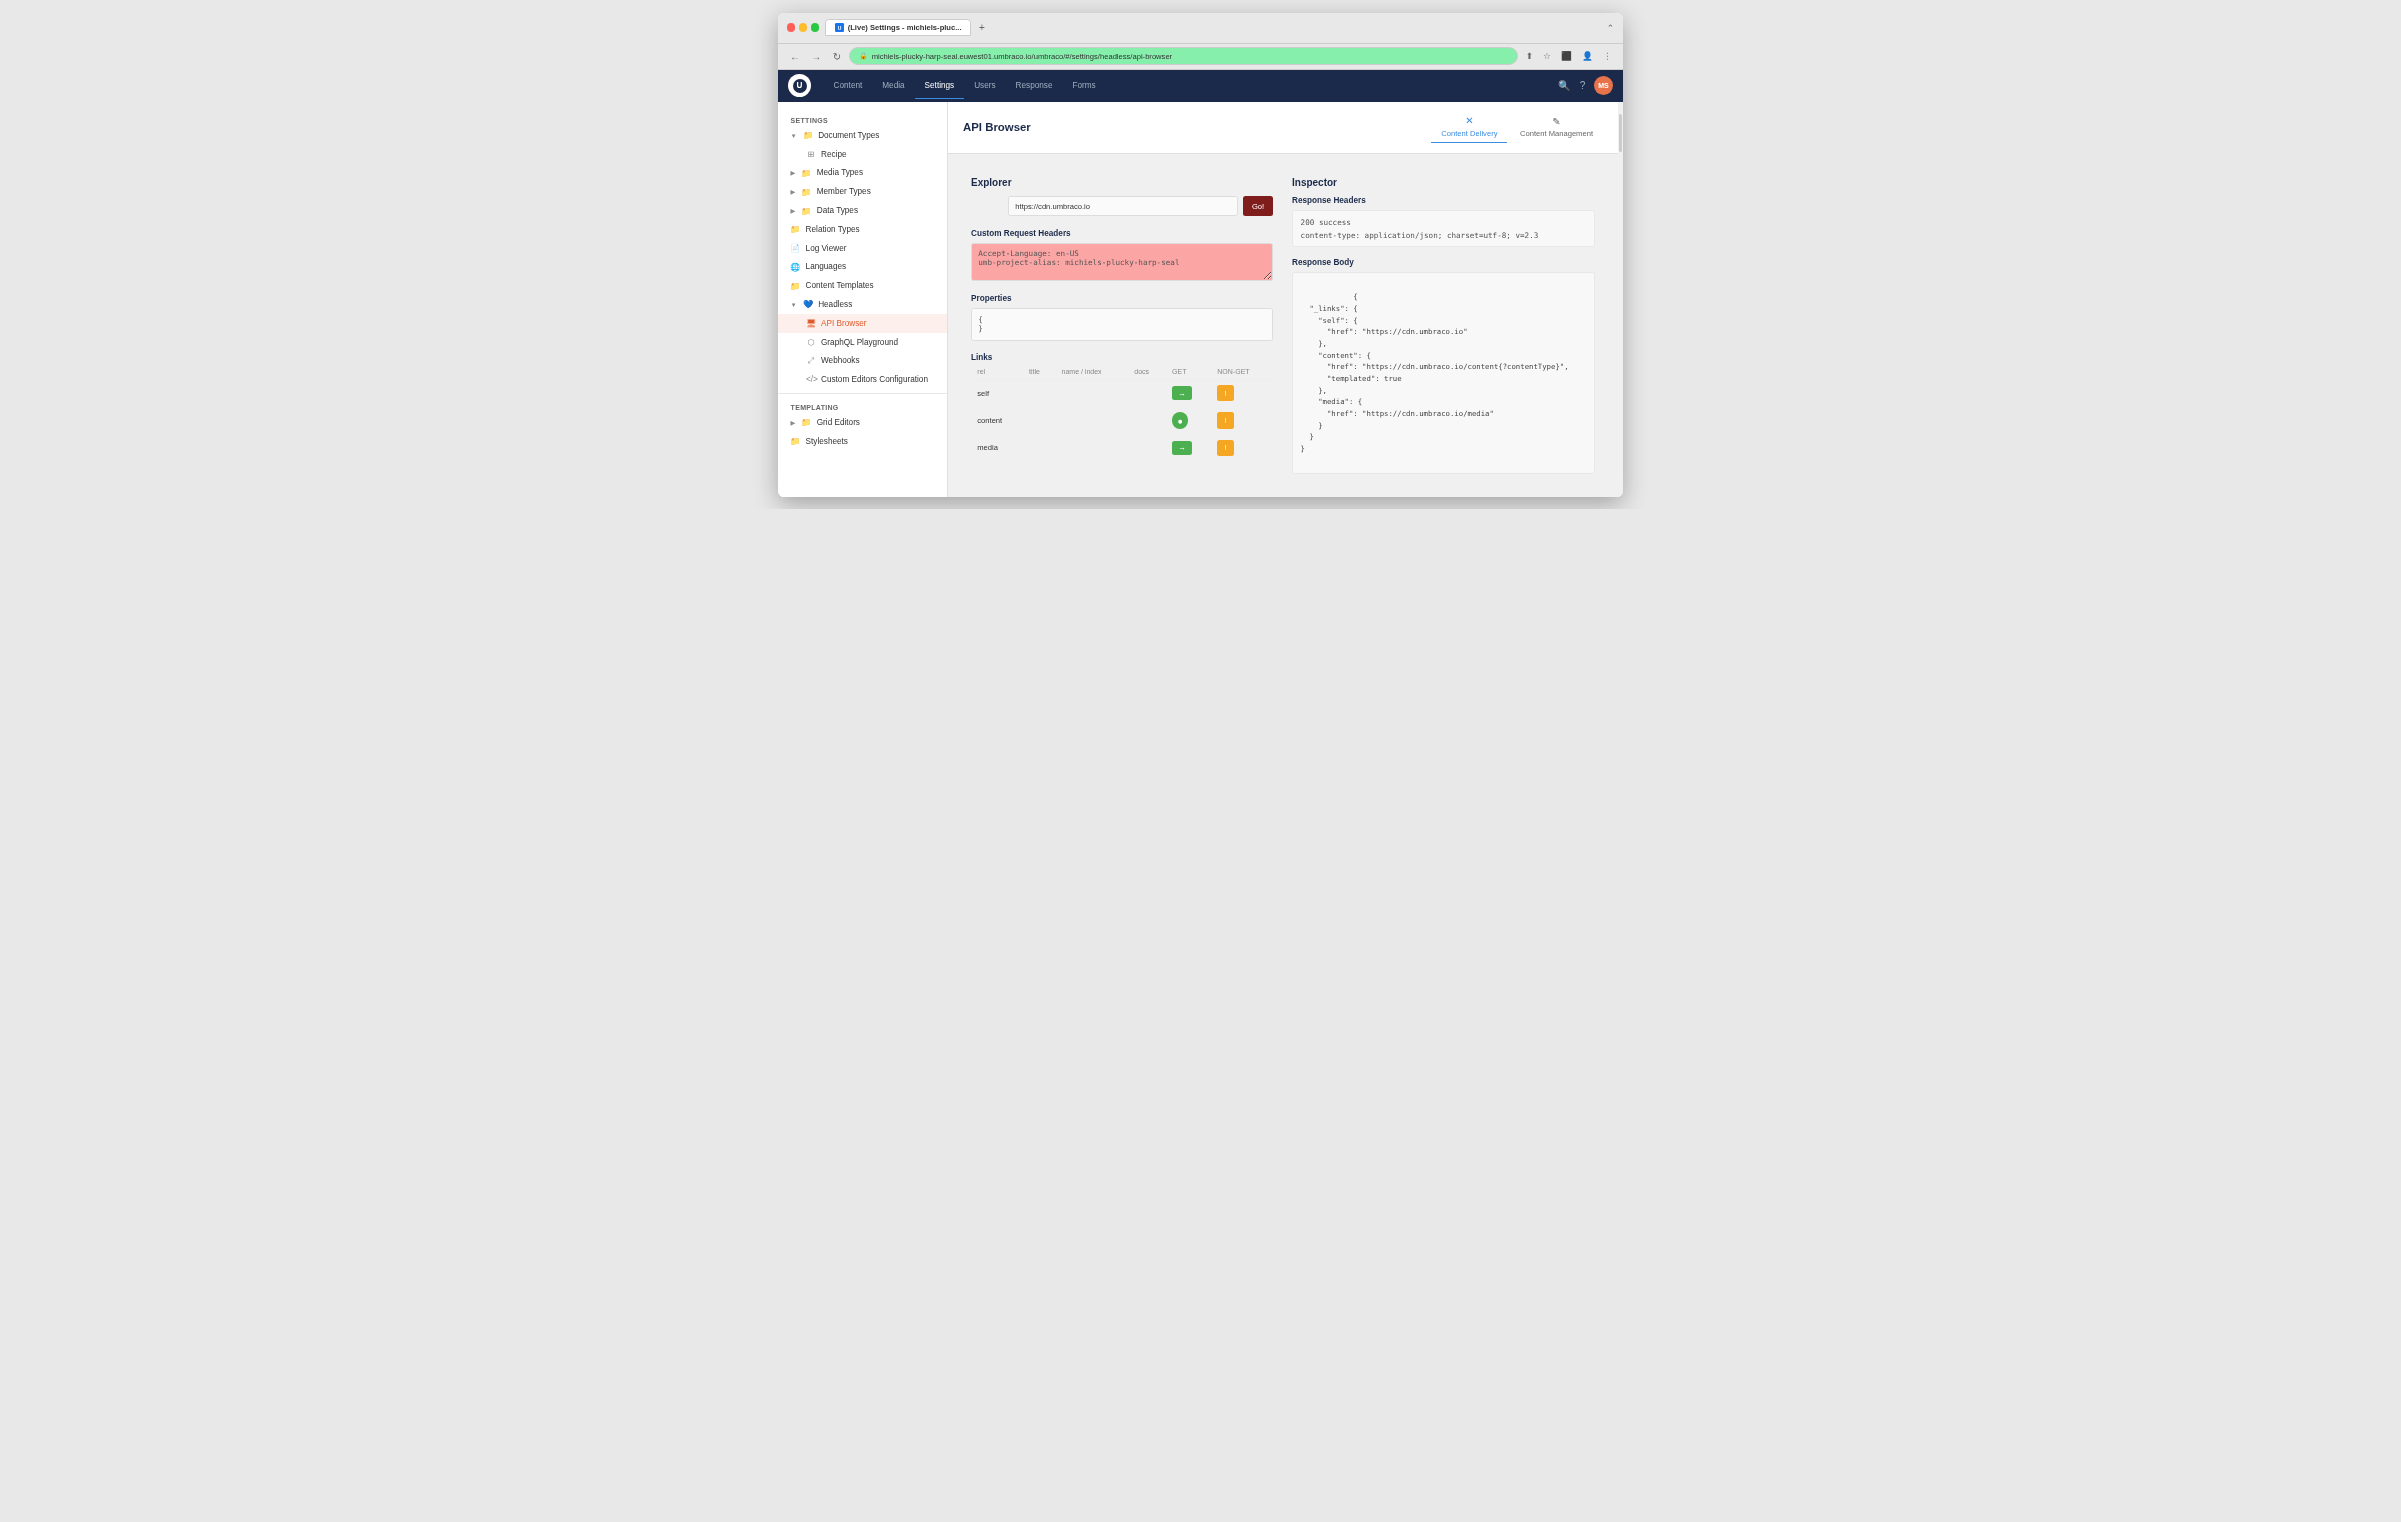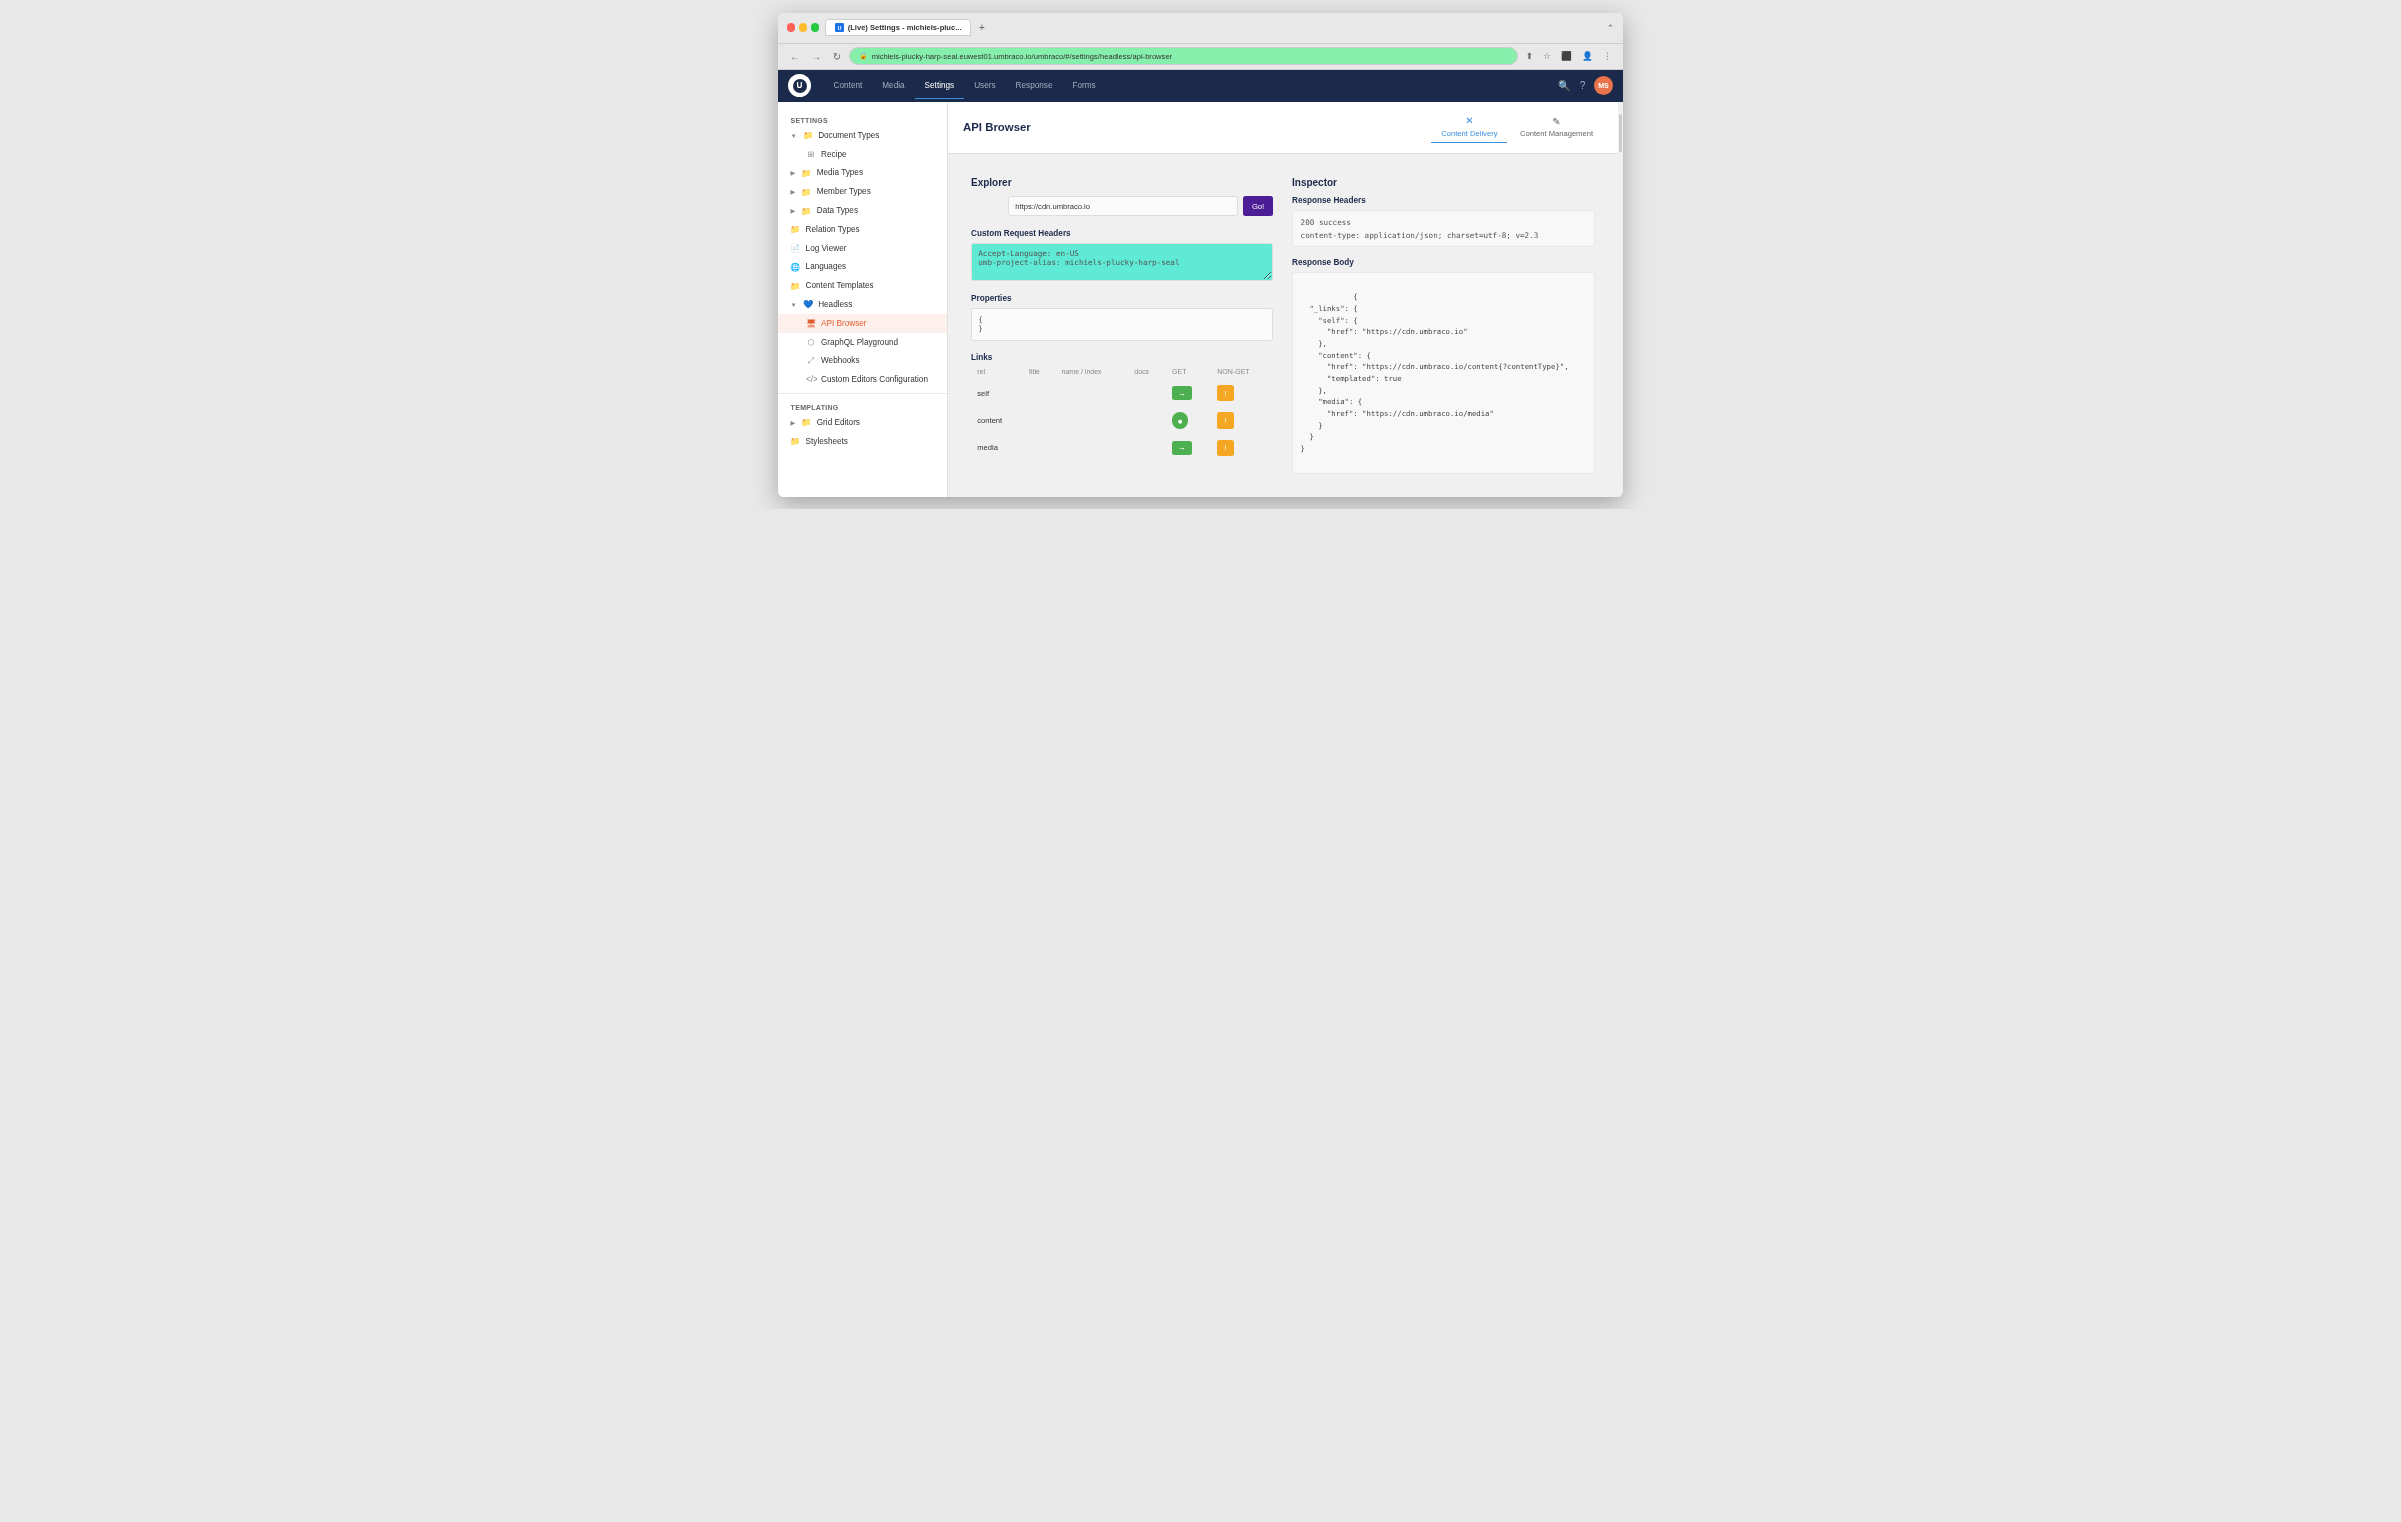--- a/index.html
+++ b/index.html
@@ -66,24 +66,24 @@
 
     
     .main-content { padding: 23px; display: flex; gap: 19px; flex: 1; }
 
     
     .explorer-panel { flex: 1; min-width: 0; }
     .panel-title { font-size: 10px; font-weight: 600; color: #1b2a4a; margin-bottom: 8.8px; }
 
     .url-bar-row { display: flex; gap: 5px; margin-bottom: 12.6px; margin-left: 37px; }
     .url-input { flex: 1; border: 0.6px solid #ddd; border-radius: 2.5px; padding: 4.4px 6.3px; font-size: 7.6px; color: #333; background: #fafafa; }
-    .go-btn { background: #4c1d95; color: #fff; border: none; border-radius: 2.5px; padding: 4.4px 8.8px; font-size: 7.6px; cursor: pointer; font-weight: 500; }
+    .go-btn { background: #7f1d1d; color: #fff; border: none; border-radius: 2.5px; padding: 4.4px 8.8px; font-size: 7.6px; cursor: pointer; font-weight: 500; }
 
     .section-label { font-size: 8.2px; font-weight: 600; color: #1b2a4a; margin-bottom: 5px; }
-    .custom-headers-textarea { width: 100%; border: 0.6px solid #ddd; border-radius: 2.5px; padding: 5px 6.3px; font-size: 7.6px; color: #555; font-family: monospace; resize: vertical; min-height: 38px; background: #5eead4; margin-bottom: 11.4px; }
+    .custom-headers-textarea { width: 100%; border: 0.6px solid #ddd; border-radius: 2.5px; padding: 5px 6.3px; font-size: 7.6px; color: #555; font-family: monospace; resize: vertical; min-height: 38px; background: #fca5a5; margin-bottom: 11.4px; }
 
     .properties-box { border: 0.6px solid #ddd; border-radius: 2.5px; padding: 6.3px; background: #fafafa; font-family: monospace; font-size: 7.6px; color: #555; margin-bottom: 12.6px; min-height: 32px; }
 
     
     .links-title { font-size: 8.2px; font-weight: 700; color: #1b2a4a; margin-bottom: 2px; }
     .links-table { width: 100%; border-collapse: collapse; }
     .links-table th { text-align: left; padding: 3.8px 6.3px; font-size: 7px; color: #888; font-weight: 500; border-bottom: 0.6px solid #eee; }
     .links-table td { padding: 5px 6.3px; font-size: 7.6px; color: #333; border-bottom: 0.6px solid #f0f0f0; vertical-align: middle; }
     .btn-green { background: #4caf50; color: #fff; border: none; border-radius: 2.5px; padding: 2.5px 6.3px; font-size: 7.6px; cursor: pointer; }
     .btn-green-circle { background: #4caf50; color: #fff; border: none; border-radius: 50%; width: 16.4px; height: 16.4px; display: flex; align-items: center; justify-content: center; font-size: 8.8px; cursor: pointer; }

